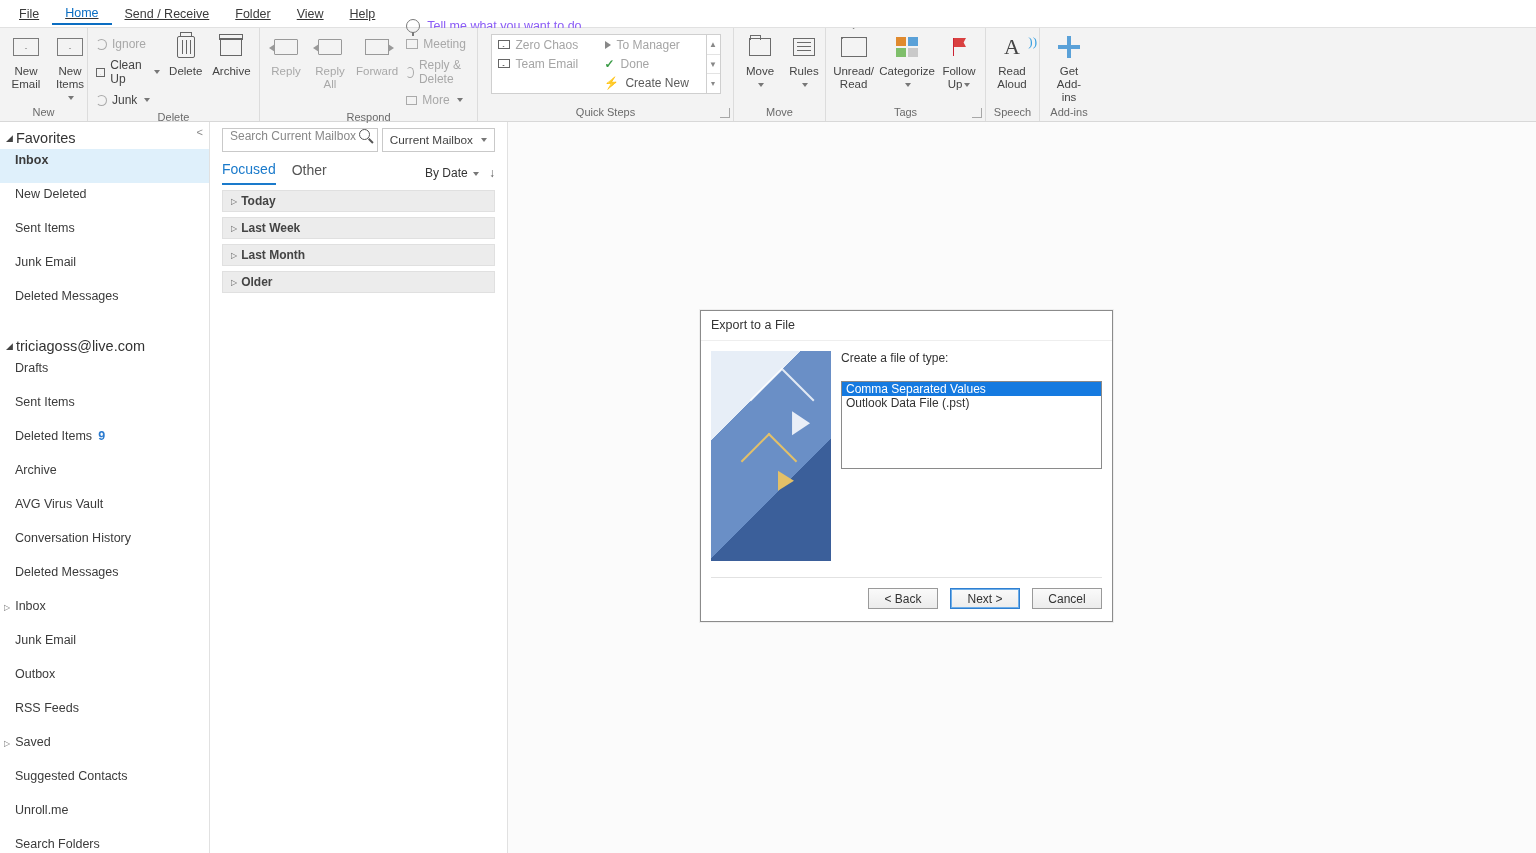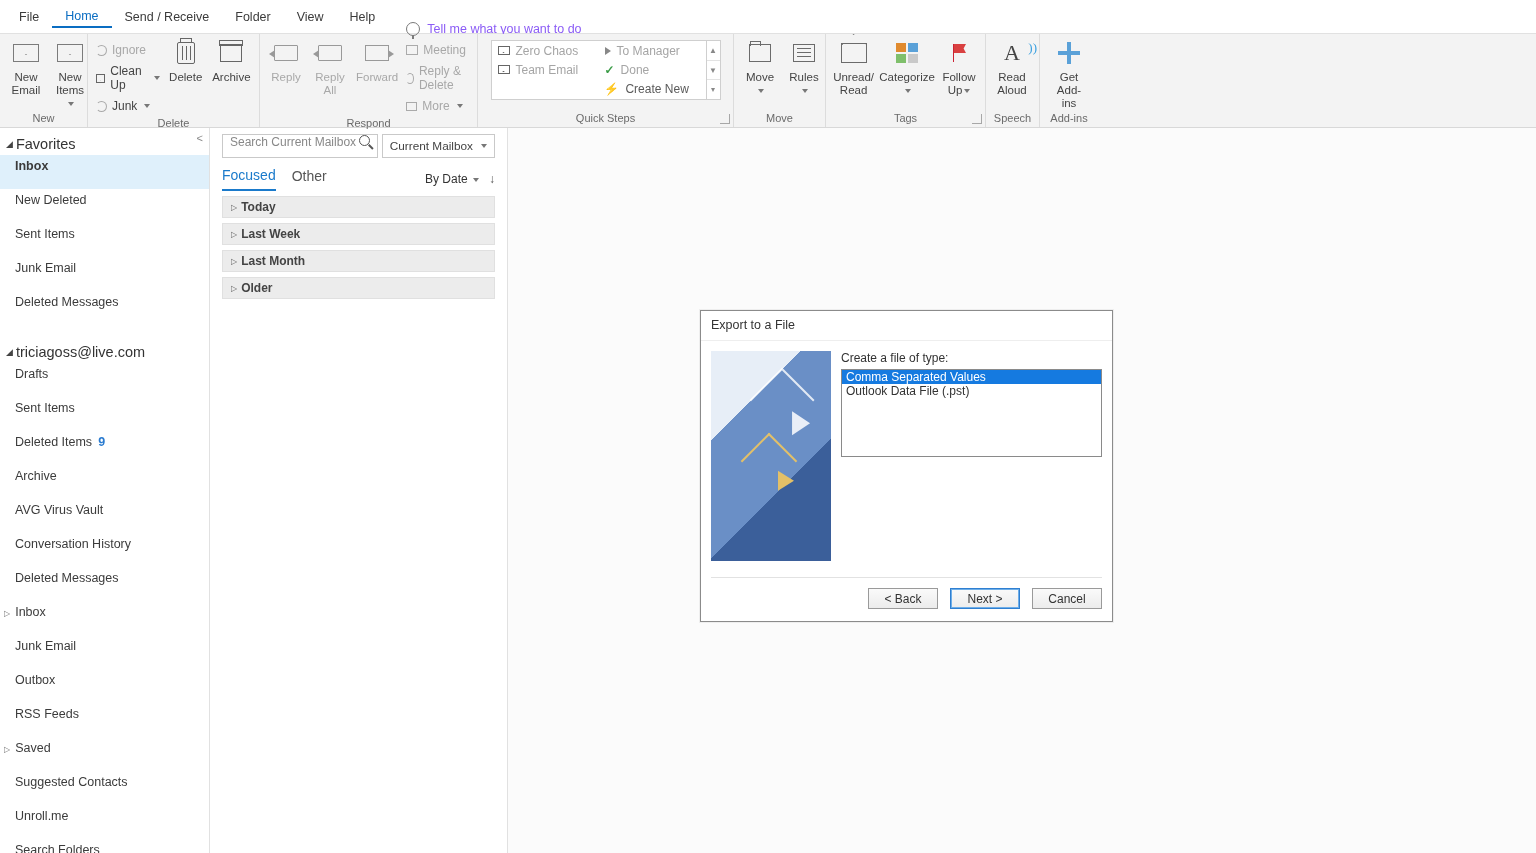--- a/index.html
+++ b/index.html
@@ -1,20 +1,20 @@
 <!DOCTYPE html>
 <html><head>
 <meta charset="utf-8">
 <style>
   * { box-sizing: border-box; margin: 0; padding: 0; }
   html, body { width: 1536px; height: 853px; font-family: "Segoe UI", Arial, sans-serif; font-size: 12px; color: #333; background: #fff; overflow: hidden; }
   body { display: flex; flex-direction: column; }
 
   
-  .tabs { display: flex; align-items: center; height: 34px; padding-left: 6px; background: #fff; border-bottom: 1px solid #e1e1e1; font-size: 12.5px; }
+  .tabs { display: flex; align-items: center; height: 28px; padding-left: 6px; background: #fff; border-bottom: 1px solid #e1e1e1; font-size: 12.5px; text-decoration: underline; }
   .tab { padding: 3px 13px 3px; cursor: default; color: #3b3b3b; }
   .tab.active { color: #0a6dc2; border-bottom: 2px solid #0a6dc2; font-weight: 400; }
   .tellme-wrap { display: flex; align-items: center; margin-left: 18px; color: #8b5cf6; gap: 7px; margin-top: 24px; }
   .tellme-icon { width: 14px; height: 14px; border: 1.2px solid #7a7a7a; border-radius: 50%; position: relative; }
   .tellme-icon::after { content:""; position:absolute; bottom:-4px; left:5px; width:1.2px; height:4px; background:#7a7a7a; }
 
   
   .ribbon { display: flex; height: 94px; background: #f3f3f3; border-bottom: 1px solid #d8d8d8; }
   .group { display: flex; flex-direction: column; border-right: 1px solid #dcdcdc; padding: 3px 4px 1px; }
   .group-content { flex: 1; display: flex; align-items: flex-start; }
@@ -116,21 +116,21 @@
   .dialog{position:absolute;left:700px;top:310px;width:413px;background:#fff;border:1px solid #8b8b8b;box-shadow:0 0 0 1px rgba(0,0,0,.05);}
   .dlg-title{padding:7px 10px 8px;font-size:12.5px;color:#333;border-bottom:1px solid #eee;}
   .dlg-body{display:flex;gap:10px;padding:10px 10px 0;}
   .dlg-img{width:120px;height:210px;background:linear-gradient(135deg,#e7eef7 0 27%,#6a8fc6 27% 63%,#3b5f9a 63% 100%);position:relative;overflow:hidden;}
   .dlg-img .arr{position:absolute;border:2px solid rgba(255,255,255,.8);}
   .dlg-img .a1{left:48px;top:26px;width:46px;height:46px;transform:rotate(45deg);border-right:none;border-bottom:none;}
   .dlg-img .a1::after{content:"";position:absolute;right:-16px;top:12px;border-left:18px solid rgba(255,255,255,.85);border-top:12px solid transparent;border-bottom:12px solid transparent;transform:rotate(-45deg);}
   .dlg-img .a2{left:38px;top:90px;width:40px;height:40px;transform:rotate(45deg);border-color:#e3c068;border-right:none;border-bottom:none;}
   .dlg-img .a2::after{content:"";position:absolute;right:-14px;top:10px;border-left:16px solid #e3c068;border-top:10px solid transparent;border-bottom:10px solid transparent;transform:rotate(-45deg);}
   .dlg-right{flex:1;}
-  .dlg-label{font-size:12px;color:#333;margin-bottom:4px;}
+  .dlg-label{font-size:12px;color:#333;margin-bottom:16px;}
   .dlg-list{border:1px solid #8a8a8a;height:88px;background:#fff;font-size:12px;}
   .dlg-list .opt{padding:0 4px;line-height:14px;}
   .dlg-list .opt.selected{background:#157ae0;color:#fff;}
   .dlg-sep{height:1px;background:#e2e2e2;margin:16px 10px 0;}
   .dlg-buttons{display:flex;justify-content:flex-end;gap:12px;padding:10px 10px 12px;}
   .dlg-btn{min-width:70px;height:21px;border:1px solid #9a9a9a;background:linear-gradient(#fafafa,#ececec);font-size:12px;color:#333;display:flex;align-items:center;justify-content:center;cursor:default;}
   .dlg-btn.primary{border:1px solid #2f7fd1;box-shadow:0 0 0 1px #6eaee8 inset;}
 </style>
 </head>
 <body>

